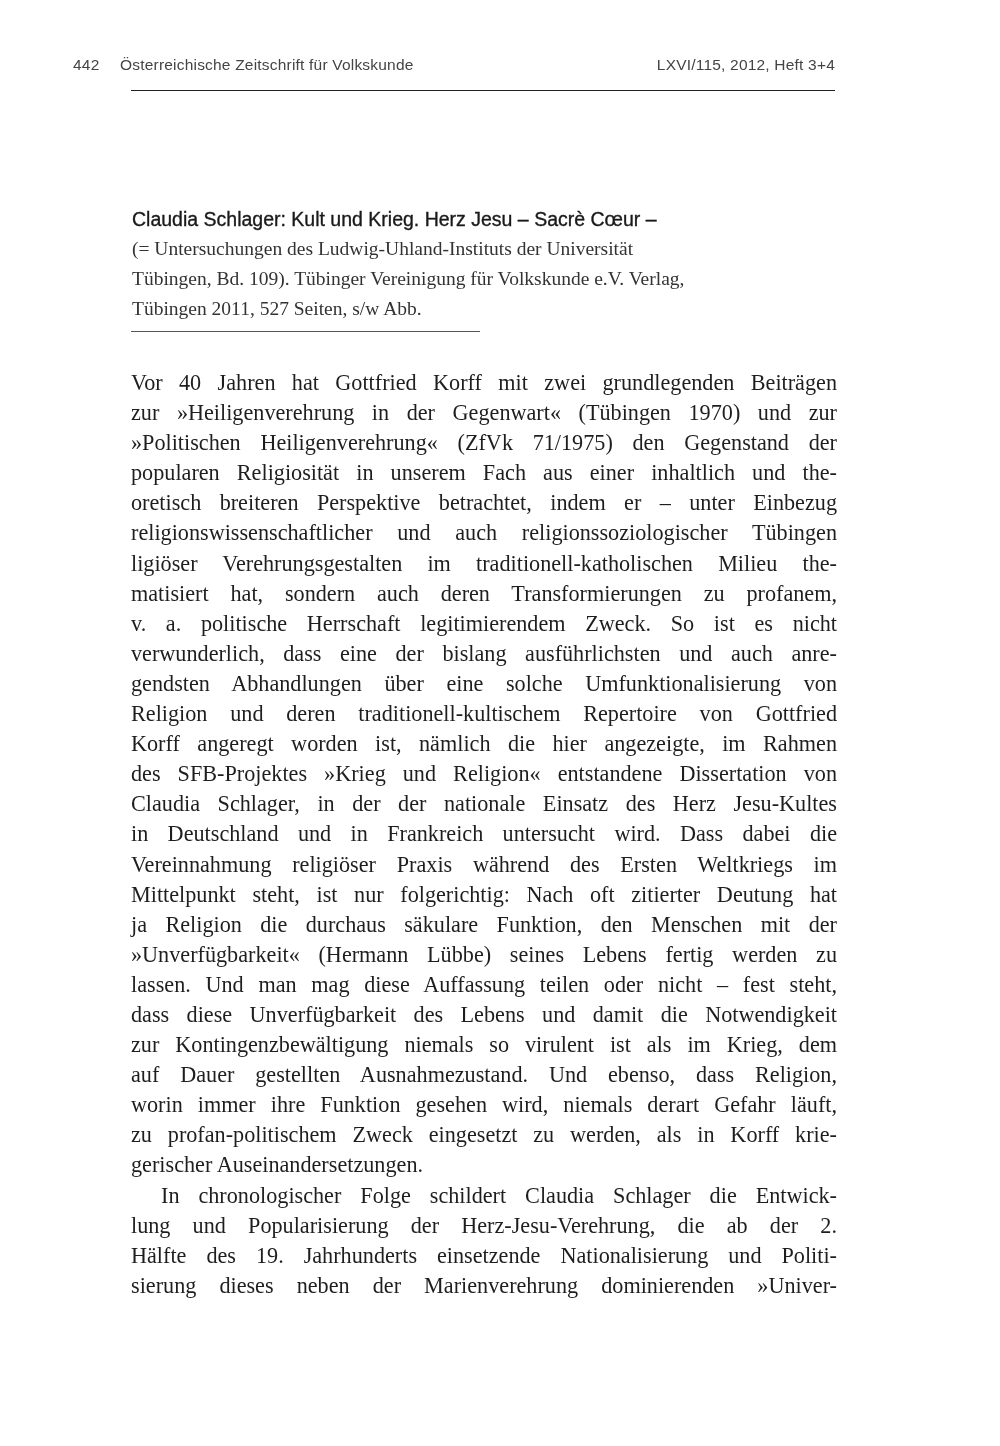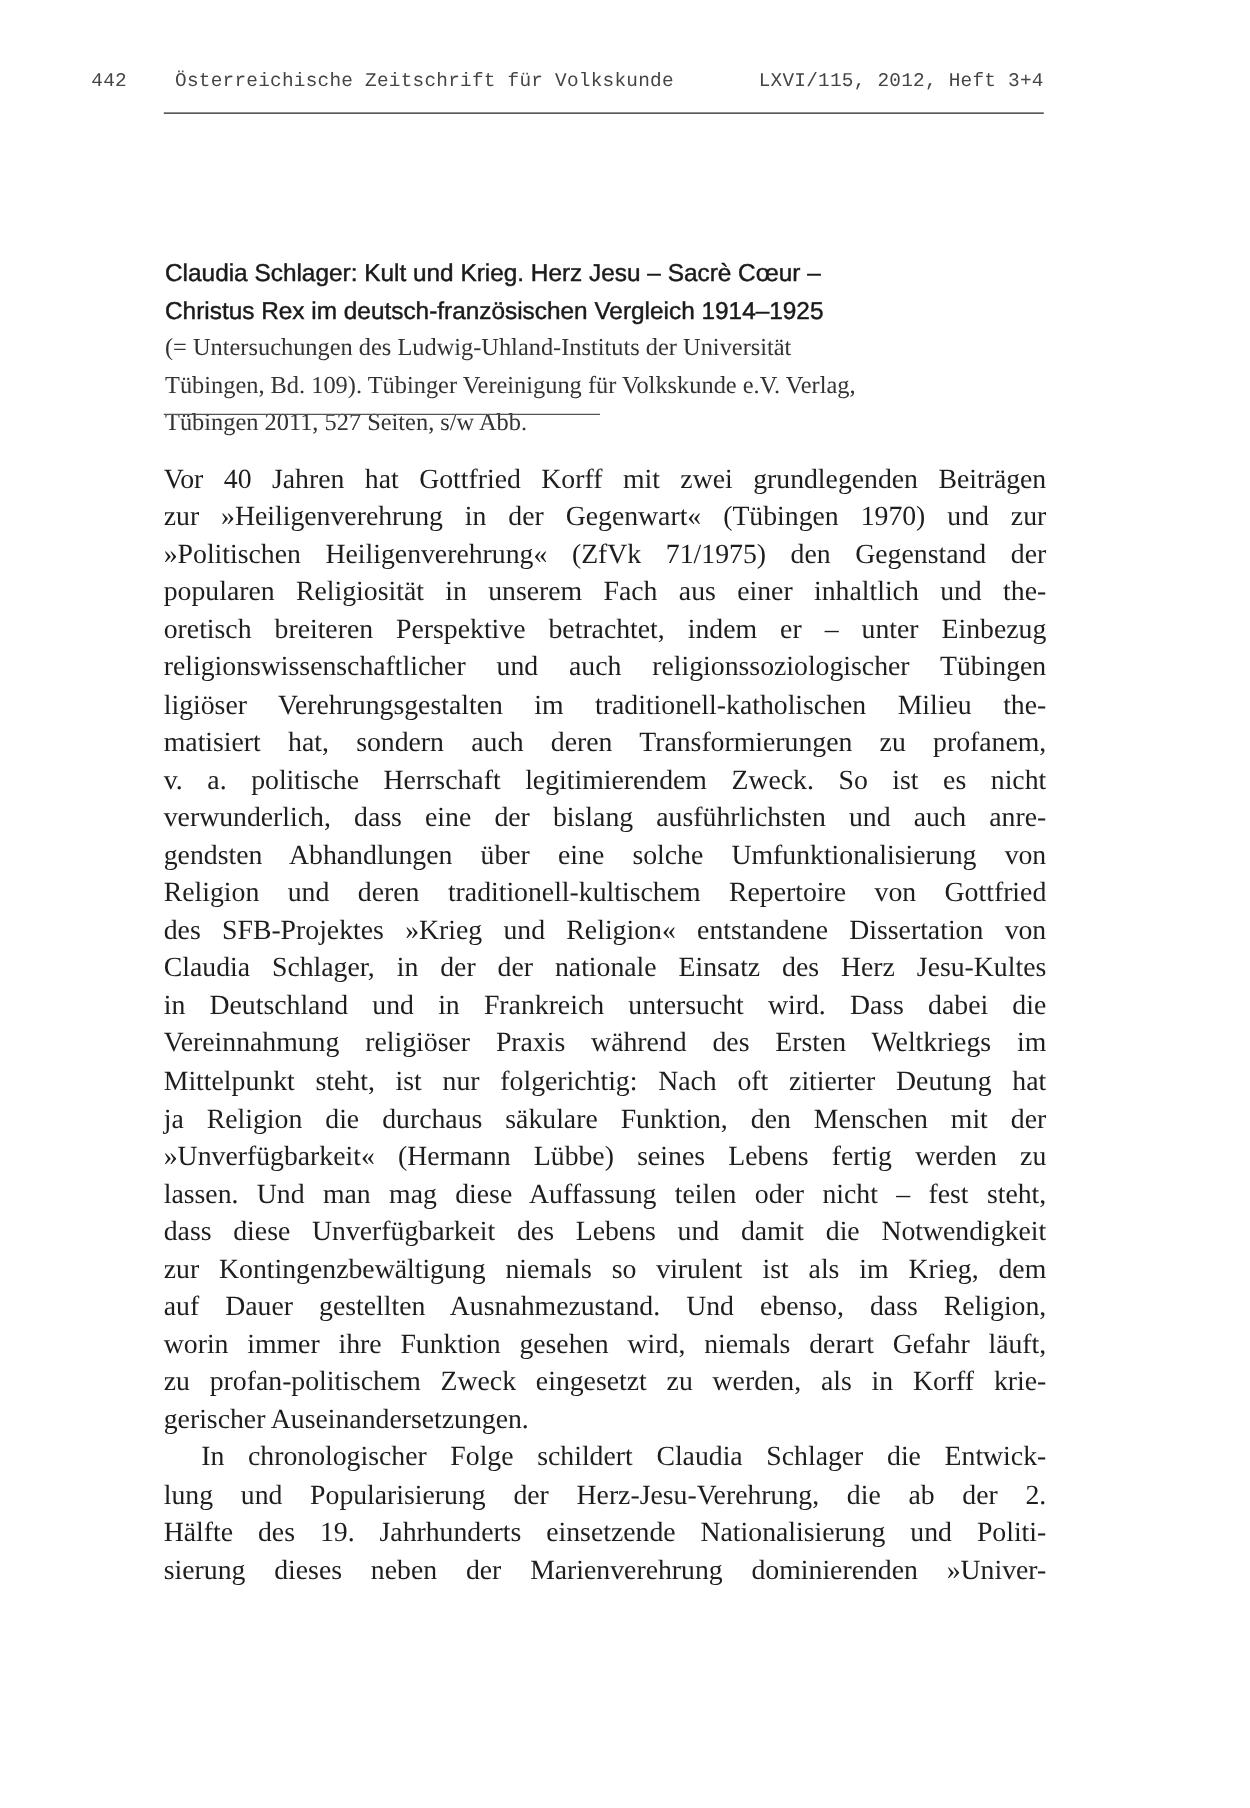--- a/index.html
+++ b/index.html
@@ -13,33 +13,33 @@
       position: relative;
       overflow: hidden;
       color: #222222;
     }
     .running-head {
       position: absolute;
       top: 56px;
       left: 0;
       width: 1000px;
       height: 24px;
-      font-family: Liberation Mono, monospace;
+      font-family: Liberation Sans, sans-serif;
       font-size: 15.5px;
       color: #444444;
       letter-spacing: 0.2px;
     }
     .page-number {
       position: absolute;
       left: 73px;
       top: 0;
     }
     .journal-title {
       position: absolute;
-      left: 140px;
+      left: 120px;
       top: 0;
     }
     .issue-info {
       position: absolute;
       right: 165px;
       top: 0;
     }
     .head-rule {
       position: absolute;
       top: 90px;
@@ -109,41 +109,41 @@
 
 <header class="running-head">
   <span class="page-number">442</span>
   <span class="journal-title">Österreichische Zeitschrift für Volkskunde</span>
   <span class="issue-info">LXVI/115, 2012, Heft 3+4</span>
 </header>
 <div class="head-rule"></div>
 
 <section class="biblio">
   <span class="bib-title">Claudia Schlager: Kult und Krieg. Herz Jesu – Sacrè Cœur –</span>
-  <span class="bib-title">Christus Rex im deutsch-französischen Vergleich 1914–1925</span>
   <span class="bib-details">(= Untersuchungen des Ludwig-Uhland-Instituts der Universität</span>
   <span class="bib-details">Tübingen, Bd. 109). Tübinger Vereinigung für Volkskunde e.V. Verlag,</span>
   <span class="bib-details">Tübingen 2011, 527 Seiten, s/w Abb.</span>
 </section>
 <div class="section-rule"></div>
 
 <article class="body-text">
   <div>
     <span class="line">Vor 40 Jahren hat Gottfried Korff mit zwei grundlegenden Beiträgen</span>
     <span class="line">zur »Heiligenverehrung in der Gegenwart« (Tübingen 1970) und zur</span>
     <span class="line">»Politischen Heiligenverehrung« (ZfVk 71/1975) den Gegenstand der</span>
     <span class="line">popularen Religiosität in unserem Fach aus einer inhaltlich und the-</span>
     <span class="line">oretisch breiteren Perspektive betrachtet, indem er – unter Einbezug</span>
     <span class="line">religionswissenschaftlicher und auch religionssoziologischer Tübingen</span>
     <span class="line">ligiöser Verehrungsgestalten im traditionell-katholischen Milieu the-</span>
     <span class="line">matisiert hat, sondern auch deren Transformierungen zu profanem,</span>
     <span class="line">v. a. politische Herrschaft legitimierendem Zweck. So ist es nicht</span>
     <span class="line">verwunderlich, dass eine der bislang ausführlichsten und auch anre-</span>
     <span class="line">gendsten Abhandlungen über eine solche Umfunktionalisierung von</span>
     <span class="line">Religion und deren traditionell-kultischem Repertoire von Gottfried</span>
+    <span class="line">Korff angeregt worden ist, nämlich die hier angezeigte, im Rahmen</span>
     <span class="line">des SFB-Projektes »Krieg und Religion« entstandene Dissertation von</span>
     <span class="line">Claudia Schlager, in der der nationale Einsatz des Herz Jesu-Kultes</span>
     <span class="line">in Deutschland und in Frankreich untersucht wird. Dass dabei die</span>
     <span class="line">Vereinnahmung religiöser Praxis während des Ersten Weltkriegs im</span>
     <span class="line">Mittelpunkt steht, ist nur folgerichtig: Nach oft zitierter Deutung hat</span>
     <span class="line">ja Religion die durchaus säkulare Funktion, den Menschen mit der</span>
     <span class="line">»Unverfügbarkeit« (Hermann Lübbe) seines Lebens fertig werden zu</span>
     <span class="line">lassen. Und man mag diese Auffassung teilen oder nicht – fest steht,</span>
     <span class="line">dass diese Unverfügbarkeit des Lebens und damit die Notwendigkeit</span>
     <span class="line">zur Kontingenzbewältigung niemals so virulent ist als im Krieg, dem</span>

